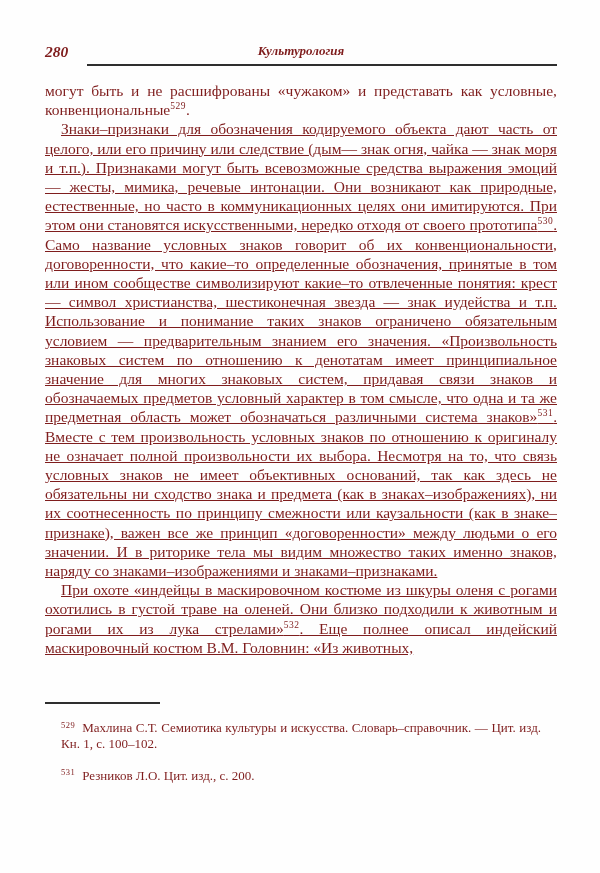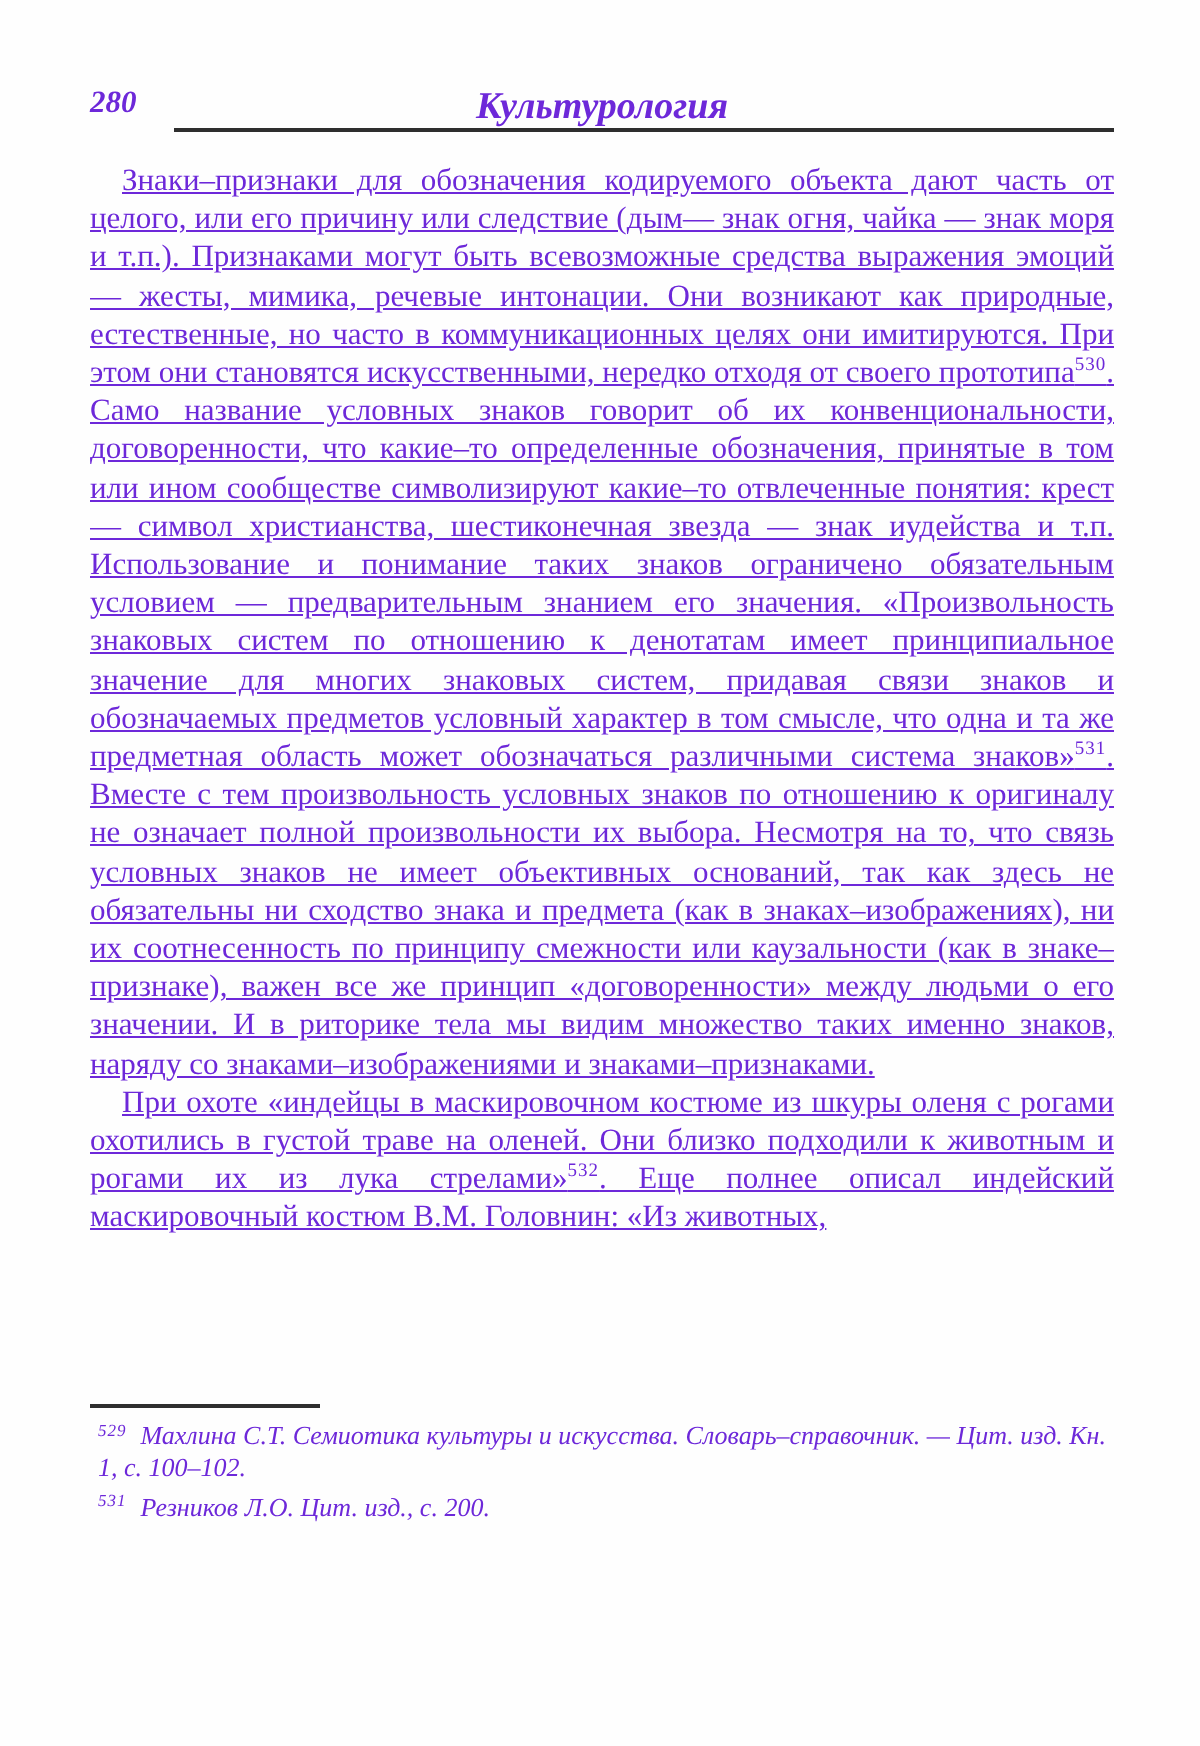--- a/index.html
+++ b/index.html
@@ -3,21 +3,21 @@
 <meta charset="utf-8">
 <style>
   html, body { margin: 0; padding: 0; }
   body { background: #e9e9e9; }
   .page {
     position: relative;
     width: 600px;
     height: 873px;
     margin: 0 auto;
     background: #fefefe;
-    color: #6d28d9;
+    color: #7f1d1d;
     font-family: "Liberation Serif", "DejaVu Serif", serif;
     overflow: hidden;
   }
   
   .header {
     position: absolute;
     top: 0; left: 45px; right: 43px;
   }
   .header-row {
     position: relative;
@@ -29,21 +29,21 @@
     left: 0; bottom: 0;
     font-weight: bold;
     font-style: italic;
     font-size: 15.5px;
   }
   .running-title {
     display: block;
     text-align: center;
     font-weight: bold;
     font-style: italic;
-    font-size: 19px;
+    font-size: 13px;
   }
   .header-rule {
     margin-left: 42px;
     margin-top: 3px;
     border-top: 2px solid #2e2e2e;
     height: 0;
   }
   
   .bodytext {
     position: absolute;
@@ -69,26 +69,25 @@
     position: absolute;
     top: 702px; left: 45px; right: 43px;
   }
   .fn-rule {
     width: 115px;
     border-top: 2px solid #2e2e2e;
     height: 0;
     margin-bottom: 6px;
   }
   .footnote {
-    margin: 4px;
+    margin: 16px;
     font-size: 13px;
     line-height: 15.8px;
     text-align: justify;
     hyphens: auto;
-    font-style: italic;
     -webkit-hyphens: auto;
   }
   .fn-num {
     font-size: 8.5px;
     line-height: 0;
     vertical-align: 4.5px;
     margin-right: 7px;
     letter-spacing: 0.5px;
   }
 </style>
@@ -99,20 +98,21 @@
 
   <div class="header">
     <div class="header-row">
       <span class="pagenum">280</span>
       <span class="running-title">Культурология</span>
     </div>
     <div class="header-rule"></div>
   </div>
 
   <div class="bodytext">
+    <p class="para" lang="ru"><span>могут быть и не расшифрованы «чужаком» и представать как условные, конвенциональные</span><sup class="fnref">529</sup><span>.</span></p>
 
     <p class="para indented" lang="ru"><span>Знаки–признаки для обозначения кодируемого объекта дают часть от целого, или его причину или следствие (дым— знак огня, чайка — знак моря и т.п.). Признаками могут быть всевозможные средства выражения эмоций — жесты, мимика, речевые интонации. Они возникают как природные, естественные, но часто в коммуникационных целях они имитируются. При этом они становятся искусственными, нередко отходя от своего прототипа</span><sup class="fnref">530</sup><span>. Само название условных знаков говорит об их конвенциональности, договоренности, что какие–то определенные обозначения, принятые в том или ином сообществе символизируют какие–то отвлеченные понятия: крест — символ христианства, шестиконечная звезда — знак иудейства и т.п. Использование и понимание таких знаков ограничено обязательным условием — предварительным знанием его значения. «Произвольность знаковых систем по отношению к денотатам имеет принципиальное значение для многих знаковых систем, придавая связи знаков и обозначаемых предметов условный характер в том смысле, что одна и та же предметная область может обозначаться различными система знаков»</span><sup class="fnref">531</sup><span>. Вместе с тем произвольность условных знаков по отношению к оригиналу не означает полной произвольности их выбора. Несмотря на то, что связь условных знаков не имеет объективных оснований, так как здесь не обязательны ни сходство знака и предмета (как в знаках–изображениях), ни их соотнесенность по принципу смежности или каузальности (как в знаке–признаке), важен все же принцип «договоренности» между людьми о его значении. И в риторике тела мы видим множество таких именно знаков, наряду со знаками–изображениями и знаками–признаками.</span></p>
 
     <p class="para indented" lang="ru"><span>При охоте «индейцы в маскировочном костюме из шкуры оленя с рогами охотились в густой траве на оленей. Они близко подходили к животным и рогами их из лука стрелами»</span><sup class="fnref">532</sup><span>. Еще полнее описал индейский маскировочный костюм В.М. Головнин: «Из животных,</span></p>
   </div>
 
   <div class="footer">
     <div class="fn-rule"></div>
     <p class="footnote" lang="ru"><sup class="fn-num">529</sup><span>Махлина С.Т. Семиотика культуры и искусства. Словарь–справочник. — Цит. изд. Кн. 1, с. 100–102.</span></p>
     <p class="footnote" lang="ru"><sup class="fn-num">531</sup><span>Резников Л.О. Цит. изд., с. 200.</span></p>

